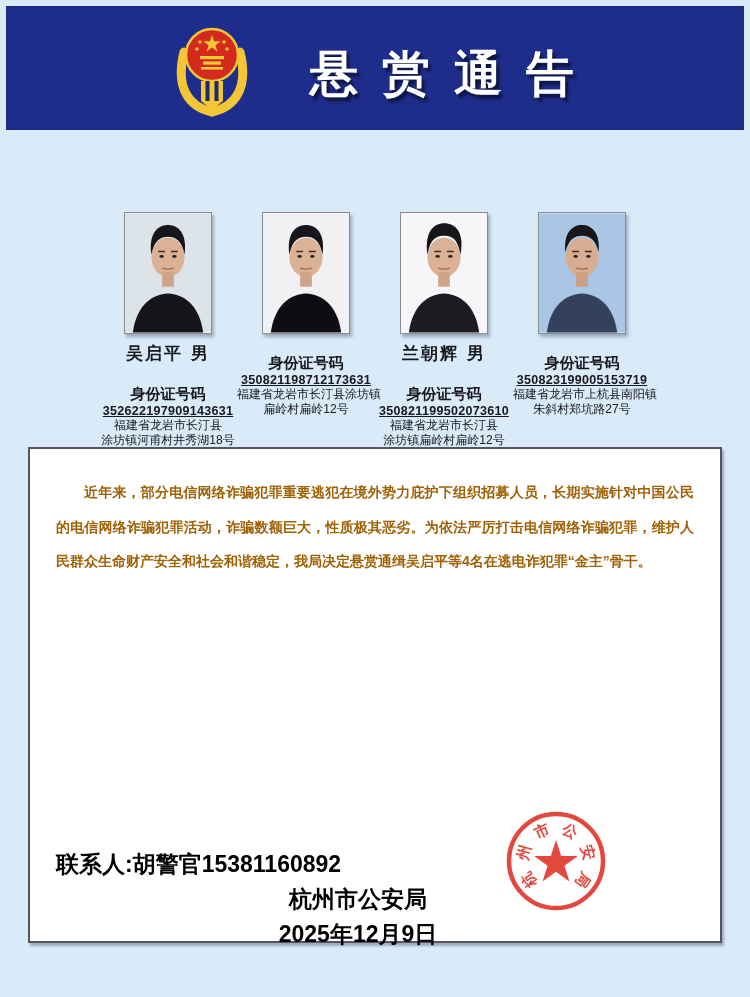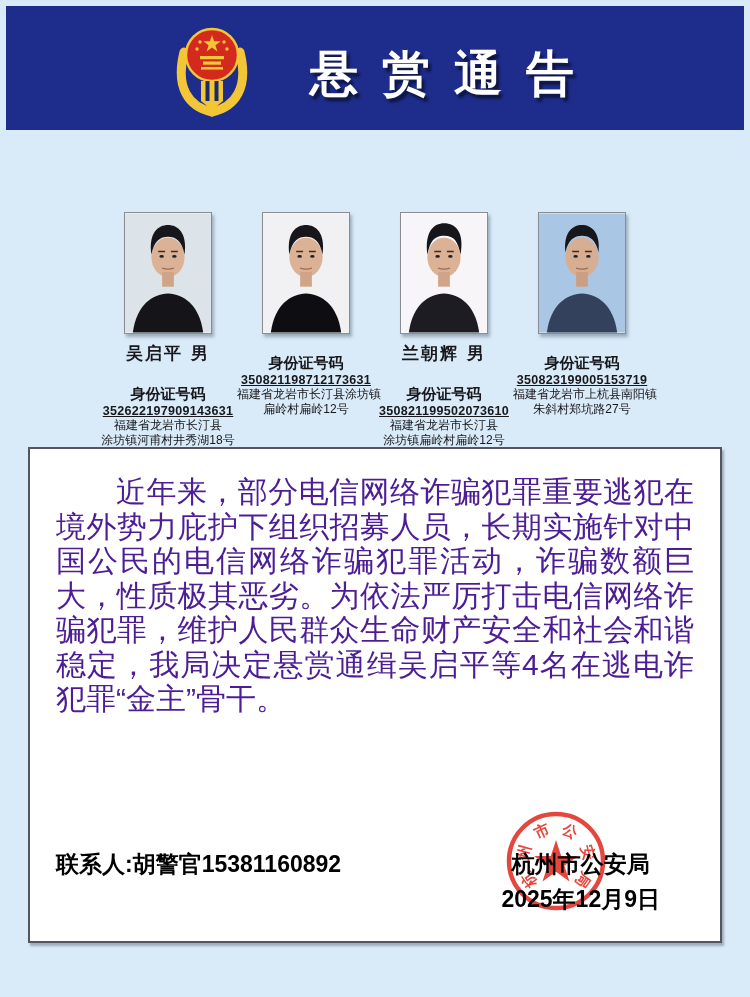--- a/index.html
+++ b/index.html
@@ -72,38 +72,39 @@
     position: absolute;
     top: 447px; left: 28px;
     width: 694px; height: 496px;
     background: #ffffff;
     border: 2px solid #55555e;
     box-shadow: 2px 3px 2px rgba(110,120,135,0.55);
     padding: 26px 26px 0 26px;
   }
   .notice-box p {
     margin: 0;
-    font-size: 30px;
-    font-weight: 400;
+    font-size: 14px;
+    font-weight: 700;
     line-height: 34.5px;
-    color: #4c1d95;
+    color: #a16207;
     text-align: justify;
     text-indent: 2em;
   }
 
   
   .footer-row {
     position: absolute;
     left: 26px; right: 26px; top: 398px;
     display: flex;
     justify-content: space-between;
     font-size: 23px;
     font-weight: 700;
     line-height: 35px;
     color: #000;
+    flex-direction: column;
   }
   .contact-block { white-space: nowrap; }
   .contact-line2 { padding-left: 80px; }
   .authority-block {
     text-align: center;
     margin-right: 34px;
     position: relative;
     z-index: 1;
     white-space: nowrap;
   }

